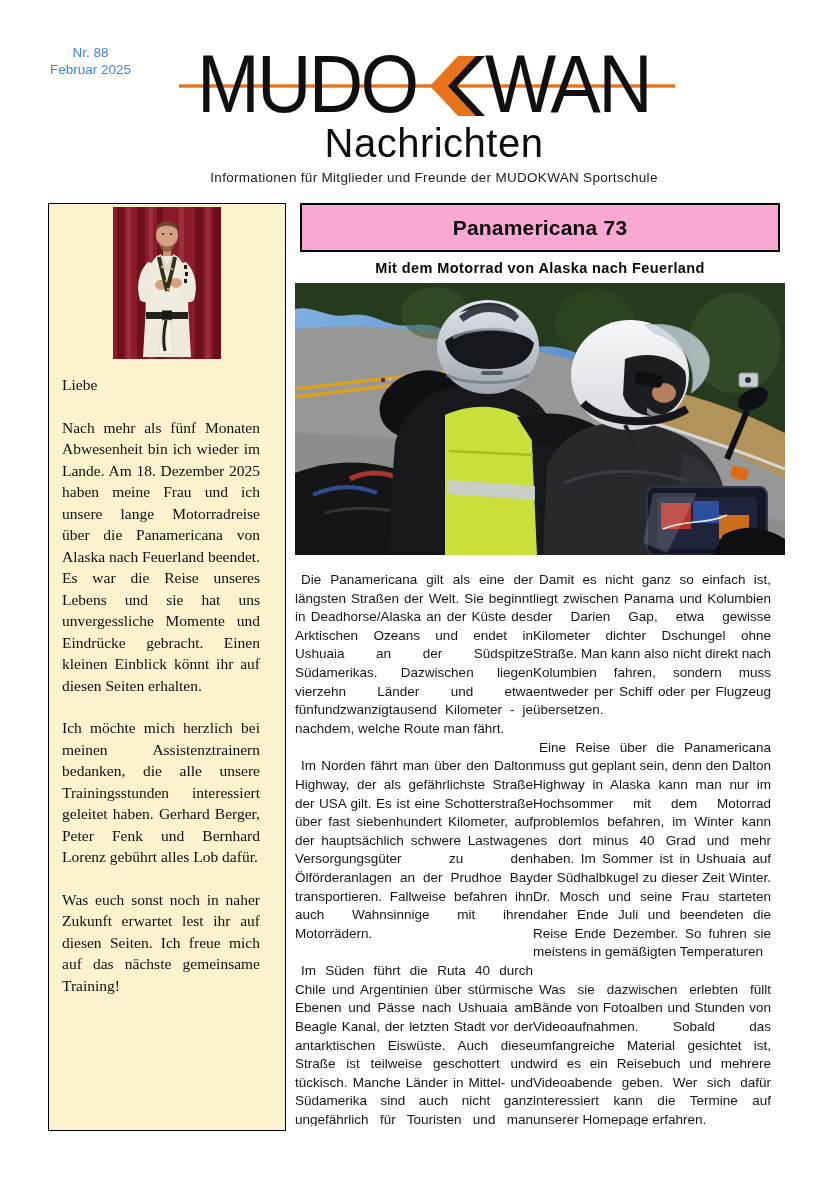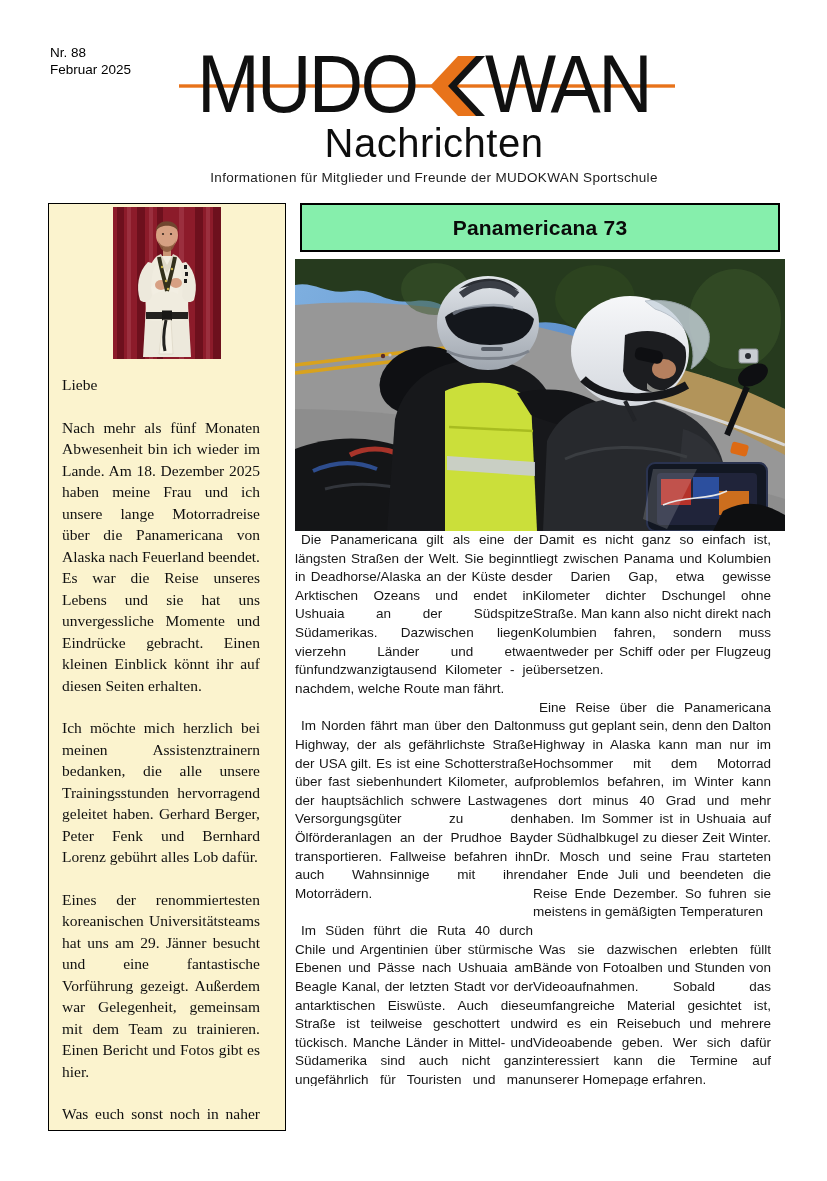--- a/index.html
+++ b/index.html
@@ -1,44 +1,44 @@
 <!DOCTYPE html>
 <html lang="de"><head>
 <meta charset="utf-8">
 <style>
   html,body{margin:0;padding:0;}
   body{background:#ffffff;font-family:"Liberation Sans",sans-serif;}
   .page{position:relative;width:827px;height:1181px;background:#ffffff;overflow:hidden;}
 
   
-  .issue{position:absolute;left:50px;top:44px;font-size:13.5px;line-height:17px;color:#000000;}
+  .issue{position:absolute;left:50px;top:44px;font-size:13.5px;line-height:17px;color:#3b82f6;text-align:center;}
   .logo-svg{position:absolute;left:179px;top:49px;}
   .news-title{position:absolute;left:34px;top:121px;width:800px;text-align:center;
     font-size:40px;color:#0d0d0d;letter-spacing:.5px;}
   .news-subtitle{position:absolute;left:34px;top:170px;width:800px;text-align:center;
     font-size:13.5px;color:#1c1c1c;letter-spacing:.3px;}
 
   
   .sidebar{position:absolute;left:48px;top:203px;width:238px;height:928px;box-sizing:border-box;
     background:#FBF3CE;border:1.5px solid #000;padding:2px 13px 0 13px;overflow:hidden;}
   .portrait{display:block;margin:1px auto 0 auto;}
   .letter{margin-top:15px;font-family:"Liberation Serif",serif;font-size:15.5px;line-height:21.5px;color:#101010;}
   .letter .block{margin:0 12px 21px 0;text-align:justify;}
   .letter .block.nojust{text-align:left;}
   .letter .line{display:block;}
 
   
   .main{position:absolute;left:295px;top:203px;width:490px;}
-  .title-banner{box-sizing:border-box;margin-left:5px;width:480px;height:49px;background:#86efac;
+  .title-banner{box-sizing:border-box;margin-left:5px;width:480px;height:49px;background:#f9a8d4;
     border:2px solid #000;display:flex;align-items:center;justify-content:center;}
   .title-banner .t{font-size:21px;font-weight:bold;color:#0a0a0a;letter-spacing:.2px;}
   .article-subtitle{margin-top:8px;text-align:center;font-weight:bold;font-size:14.5px;
     letter-spacing:.4px;color:#0a0a0a;}
   .photo{display:block;margin-top:7px;}
-  .cols{display:flex;gap:0;margin-top:0;height:555px;overflow:hidden;}
+  .cols{display:flex;gap:0;margin-top:16px;height:555px;overflow:hidden;}
   .col{width:238px;}
   .col p{margin:0 0 19px 0;font-size:13.5px;line-height:18.6px;text-align:justify;
     color:#161616;text-indent:6px;}
 </style>
 </head>
 <body>
 
 <div class="page">
 
   <div class="issue">
@@ -113,33 +113,33 @@
           <rect x="72" y="65" width="3" height="4"></rect>
         <rect x="71" y="72" width="3" height="4"></rect>
       </g>
     </svg>
 
     <div class="letter">
       <div class="block nojust">
         <span class="line">Liebe</span>
       </div>
       <div class="block">Nach mehr als fünf Monaten Abwesenheit bin ich wieder im Lande. Am 18. Dezember 2025 haben meine Frau und ich unsere lange Motorradreise über die Panamericana von Alaska nach Feuerland beendet. Es war die Reise unseres Lebens und sie hat uns unvergessliche Momente und Eindrücke gebracht. Einen kleinen Einblick könnt ihr auf diesen Seiten erhalten.</div>
-      <div class="block">Ich möchte mich herzlich bei meinen Assistenztrainern bedanken, die alle unsere Trainingsstunden hervorragend geleitet haben. Gerhard Berger, Peter Fenk und Bernhard Lorenz gebührt alles Lob dafür.</div>
-      <div class="block">Eines der renommiertesten koreanischen Universitätsteams hat uns am 29. Jänner besucht und eine fantastische Vorführung gezeigt. Außerdem war Gelegenheit, gemeinsam mit dem Team zu trainieren. Einen Bericht und Fotos gibt es hier.</div>
+      <div class="block">Ich möchte mich herzlich bei meinen Assistenztrainern bedanken, die alle unsere Trainingsstunden interessiert geleitet haben. Gerhard Berger, Peter Fenk und Bernhard Lorenz gebührt alles Lob dafür.</div>
       <div class="block">Was euch sonst noch in naher Zukunft erwartet lest ihr auf diesen Seiten. Ich freue mich auf das nächste gemeinsame Training!</div>
 
     </div>
   </aside>
 
   <main class="main">
 
     <div class="title-banner">
       <span class="t">Panamericana 73</span>
     </div>
 
+    <div class="article-subtitle">Mit dem Motorrad von Alaska nach Feuerland</div>
 
     <svg class="photo" width="490" height="272" viewBox="0 0 490 272">
       <defs>
         <linearGradient id="sky" x1="0" y1="0" x2="1" y2="0.3">
           <stop offset="0" stop-color="#7FB0E0"></stop>
             <stop offset="1" stop-color="#4A7EC0"></stop>
         </linearGradient>
         <linearGradient id="silver" x1="0" y1="0" x2="0" y2="1">
           <stop offset="0" stop-color="#E2E6EB"></stop>
             <stop offset="1" stop-color="#9FA6AF"></stop>

